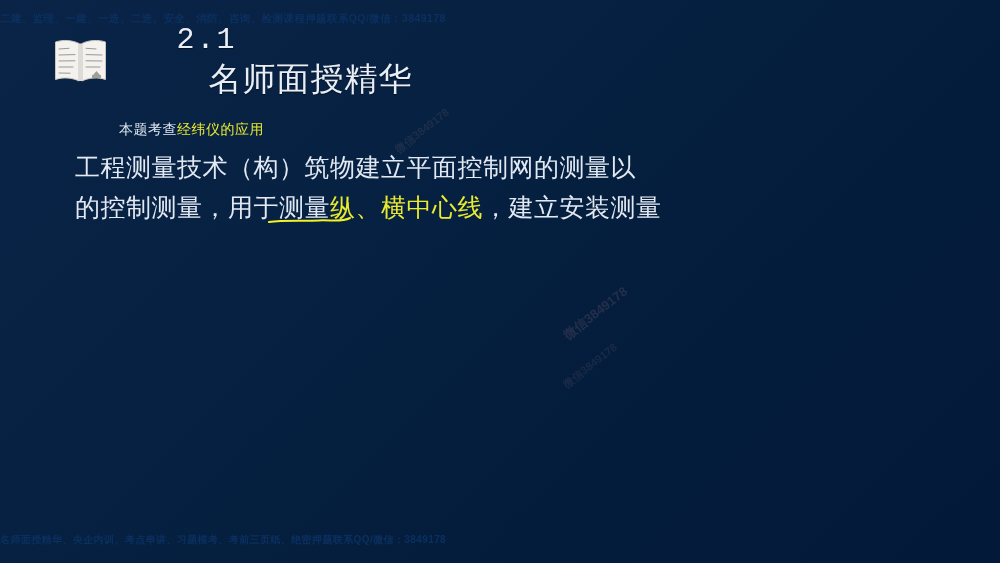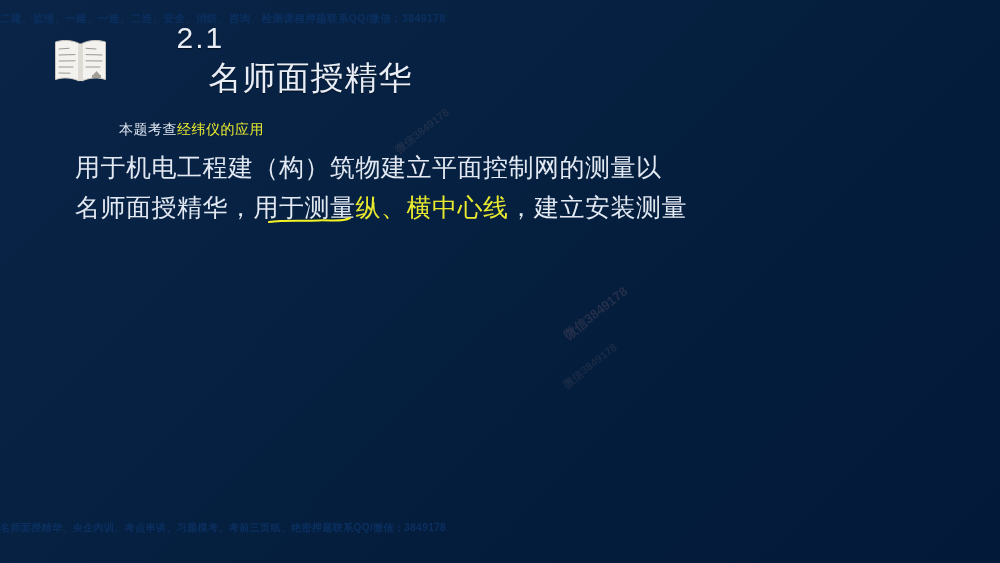--- a/index.html
+++ b/index.html
@@ -25,21 +25,21 @@
     text-align: left;
     font-family: Liberation Sans, sans-serif;
     font-weight: bold;
     font-size: 10.5px;
     letter-spacing: 0.4px;
     color: #0b3060;
     white-space: nowrap;
     user-select: none;
   }
   .banner-top { top: 12px; }
-  .banner-bottom { bottom: 28px; font-size: 10px; margin-top: 31px; }
+  .banner-bottom { bottom: 16px; font-size: 10px; margin-top: 31px; }
 
   
   .title-row {
     position: absolute;
     left: 52px;
     top: 34px;
     display: flex;
     align-items: center;
     height: 52px;
   }
@@ -51,21 +51,21 @@
   }
   .title-text {
     font-family: "Liberation Serif", "DejaVu Serif", serif;
     font-size: 33px;
     color: #e9edf5;
     letter-spacing: 1px;
     white-space: pre;
     text-shadow: 0 1px 1px rgba(0,0,0,0.5);
   }
   .title-num {
-    font-family: Liberation Sans, sans-serif;
+    font-family: Liberation Mono, monospace;
     font-size: 30px;
     letter-spacing: 2px;
   }
 
   
   .body {
     position: absolute;
     left: 75px;
     top: 100px;
     width: 580px;
@@ -172,25 +172,25 @@
     </span>
   </div>
 
   <div class="body">
 
     <div class="line sub">
       <span class="wt">本题考查</span><span class="yellow">经纬仪的应用</span>
     </div>
 
 
-    <div class="line">用于机电工程建（构）筑物建立平面控制网的测量以</div>
+    <div class="line">工程测量技术（构）筑物建立平面控制网的测量以</div>
 
 
     <div class="line">
-      <span class="wt">名师面授精华，用于</span><span class="wt">测量</span><span class="yellow">纵、横中心线</span><span class="wt">，建立安装测量</span>
+      <span class="wt">的控制测量，用于</span><span class="wt">测量</span><span class="yellow">纵、横中心线</span><span class="wt">，建立安装测量</span>
       
       <svg class="annot" style="left:192px; top:27px;" width="92" height="14" viewBox="0 0 92 14">
         <path class="pen pen-thin" d="M2 7 C16 4.8, 36 6.2, 52 5.4 C64 4.8, 74 7.6, 83 3"></path>
       </svg>
     </div>
 
   </div>
 
   <div class="watermark">微信3849178</div>
   <div class="watermark wm2">微信3849178</div>

